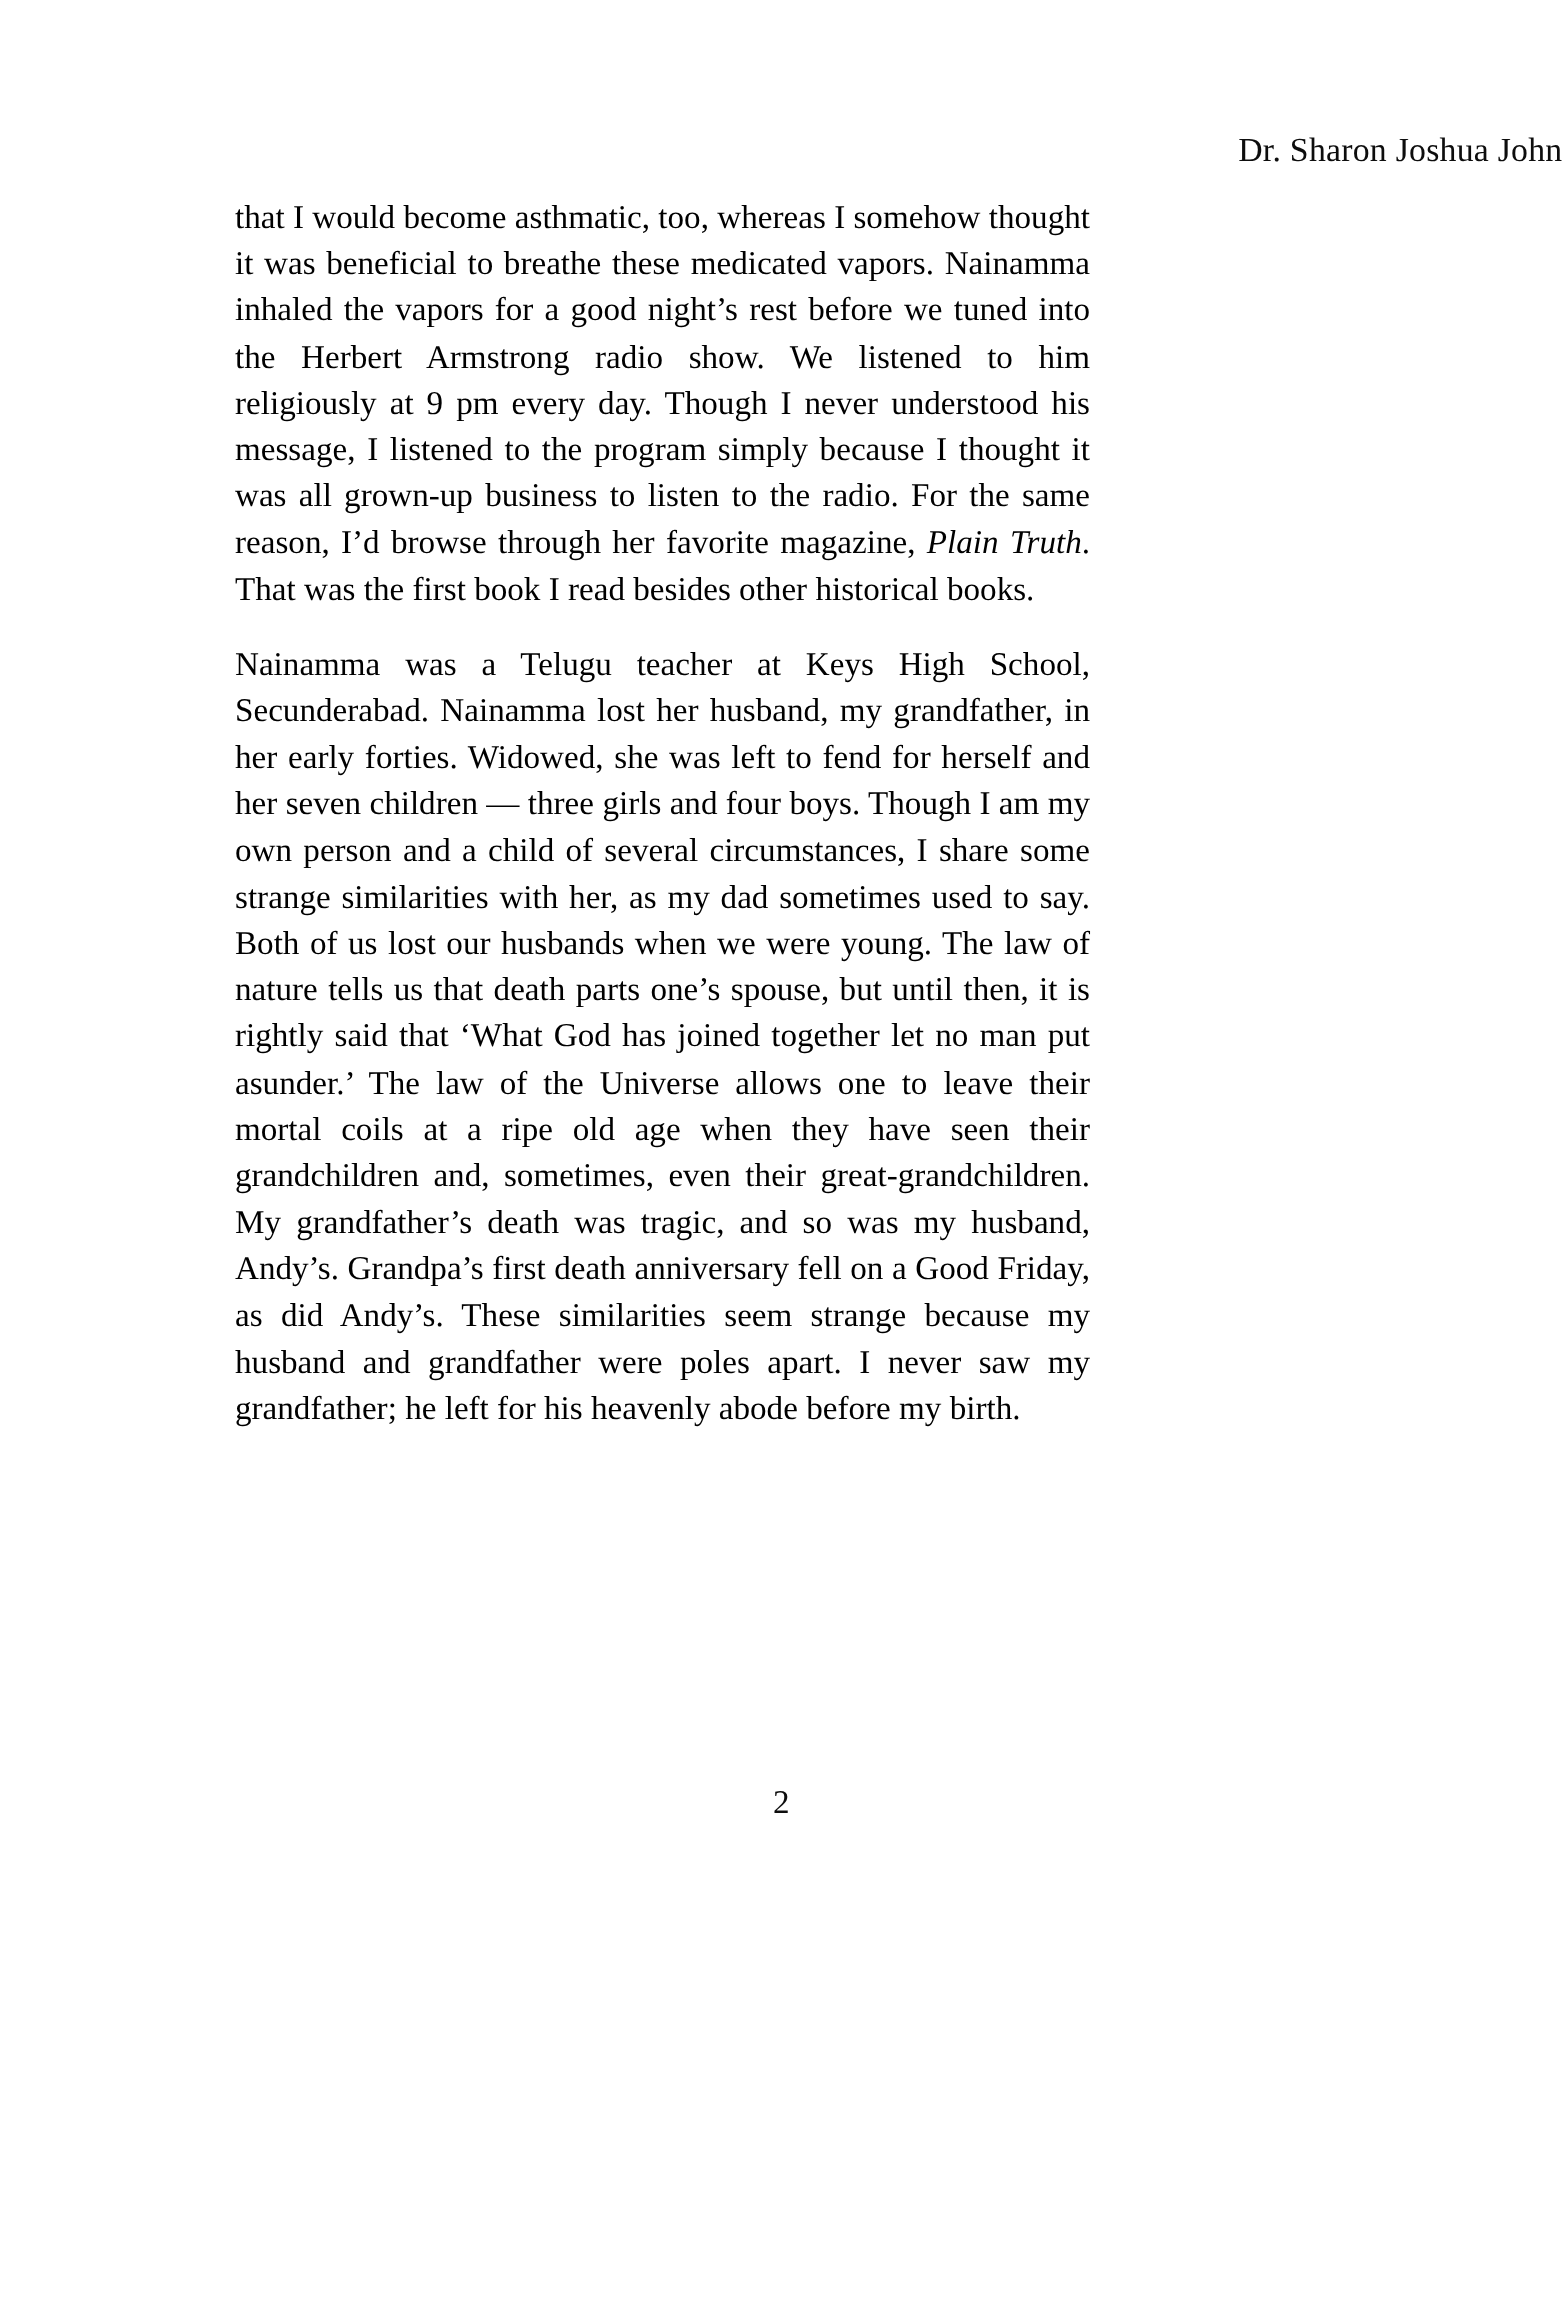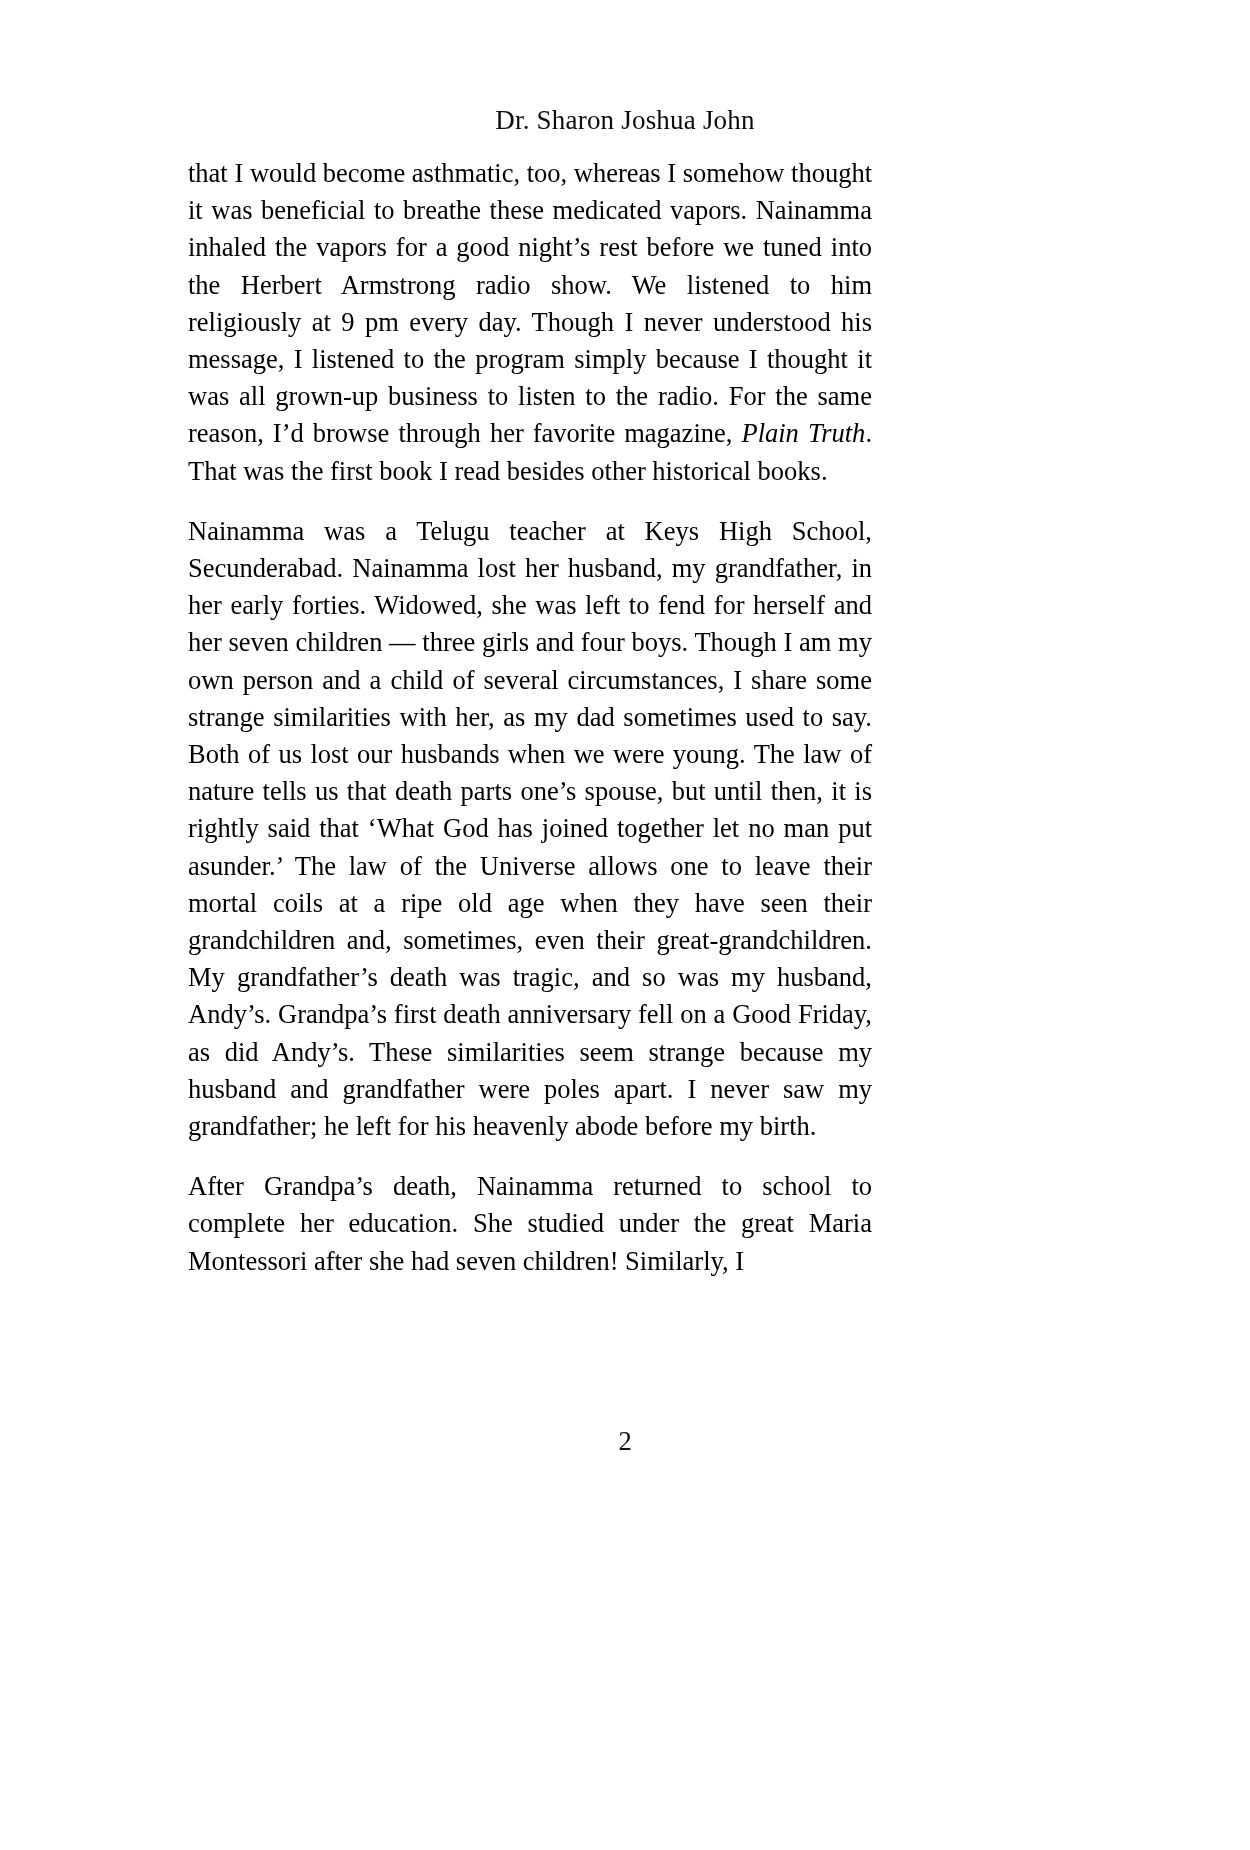--- a/index.html
+++ b/index.html
@@ -19,21 +19,21 @@
     width: 1250px;
     height: 1850px;
     background: #ffffff;
     box-sizing: border-box;
   }
   .running-header {
     position: absolute;
     left: 0;
     top: 104px;
     width: 1250px;
-    text-align: center;
+    text-align: right;
     font-size: 27px;
     line-height: 1.2;
     letter-spacing: 0.2px;
     color: #0d0d0d;
   }
   .text-block {
     position: absolute;
     left: 188px;
     top: 155px;
     width: 684px;
@@ -68,18 +68,17 @@
 </head>
 <body>
 
 <div class="page">
 
   <div class="running-header">Dr. Sharon Joshua John</div>
 
   <div class="text-block">
     <p class="body-para">that I would become asthmatic, too, whereas I somehow thought it was beneficial to breathe these medicated vapors. Nainamma inhaled the vapors for a good night’s rest before we tuned into the Herbert Armstrong radio show. We listened to him religiously at 9 pm every day. Though I never understood his message, I listened to the program simply because I thought it was all grown-up business to listen to the radio. For the same reason, I’d browse through her favorite magazine, <span class="italic-title">Plain Truth</span>. That was the first book I read besides other historical books.</p>
     <p class="body-para">Nainamma was a Telugu teacher at Keys High School, Secunderabad. Nainamma lost her husband, my grandfather, in her early forties. Widowed, she was left to fend for herself and her seven children — three girls and four boys. Though I am my own person and a child of several circumstances, I share some strange similarities with her, as my dad sometimes used to say. Both of us lost our husbands when we were young. The law of nature tells us that death parts one’s spouse, but until then, it is rightly said that ‘What God has joined together let no man put asunder.’ The law of the Universe allows one to leave their mortal coils at a ripe old age when they have seen their grandchildren and, sometimes, even their great-grandchildren. My grandfather’s death was tragic, and so was my husband, Andy’s. Grandpa’s first death anniversary fell on a Good Friday, as did Andy’s. These similarities seem strange because my husband and grandfather were poles apart. I never saw my grandfather; he left for his heavenly abode before my birth.</p>
-    <p class="body-para">After Grandpa’s death, Nainamma returned to school to complete her education. She studied under the great Maria Montessori after she had seven children! Similarly, I</p>
   </div>
 
   <div class="page-number">2</div>
 
 </div>
 
 </body></html>

